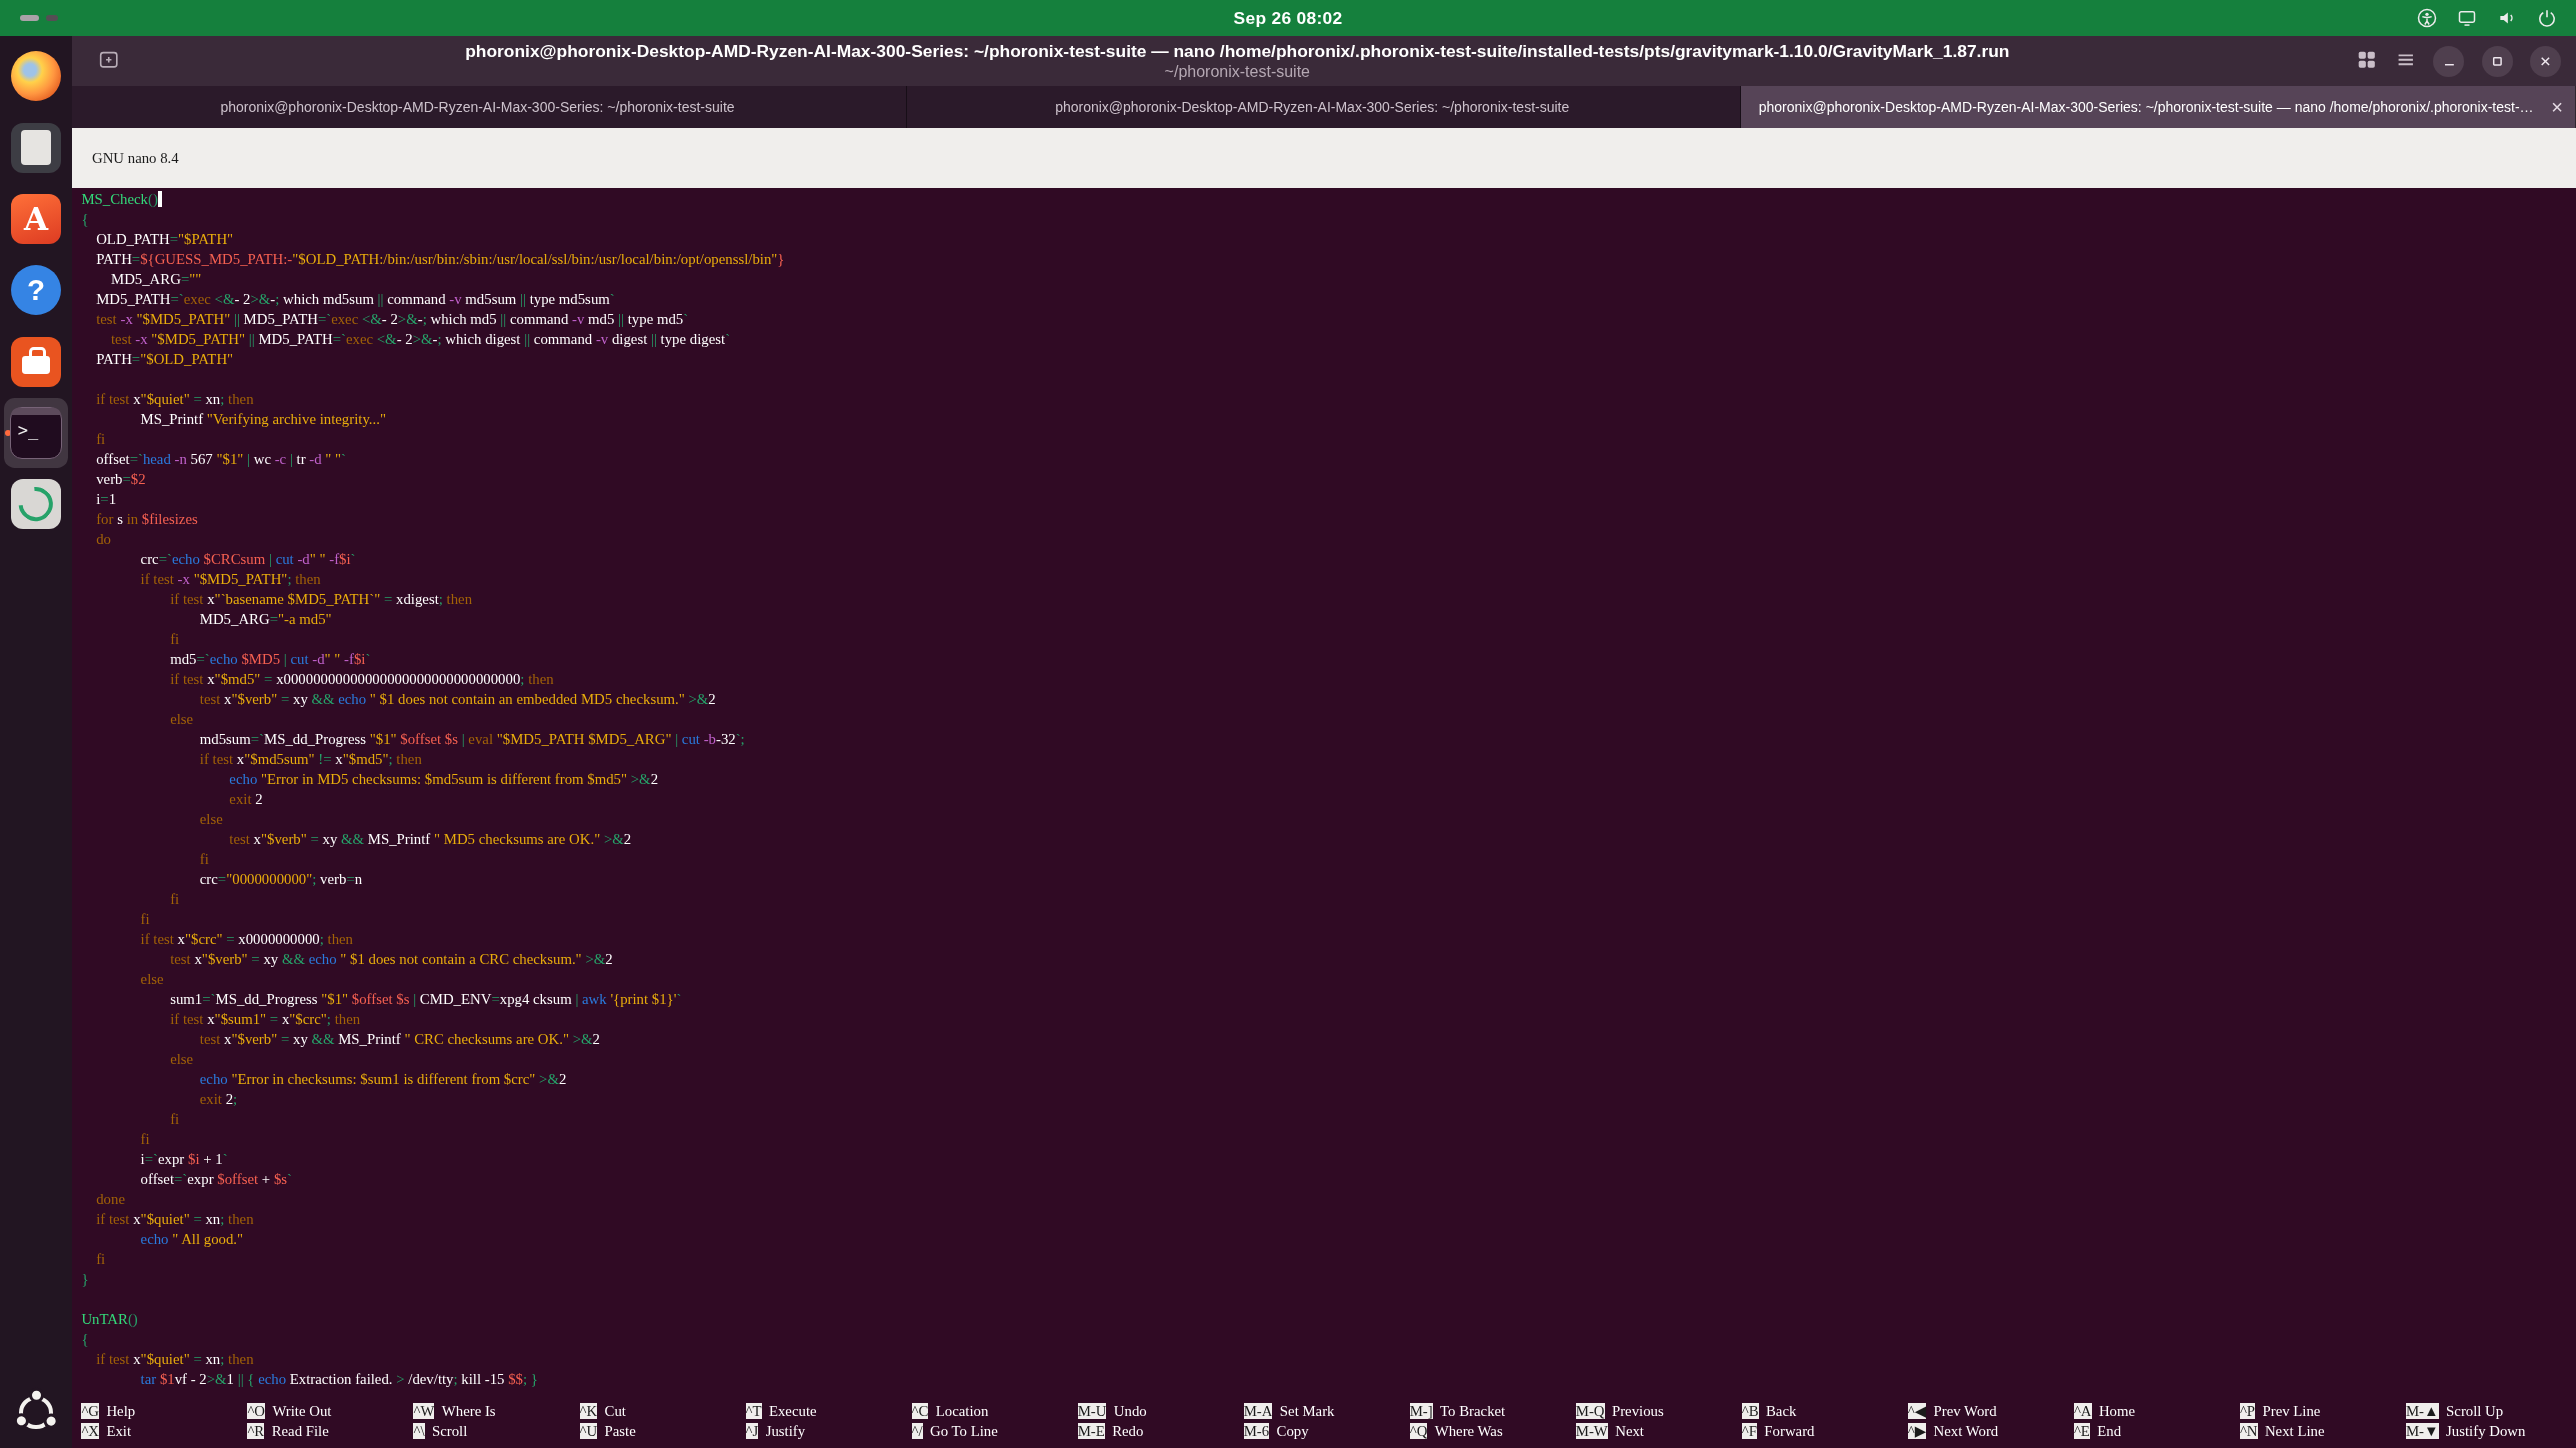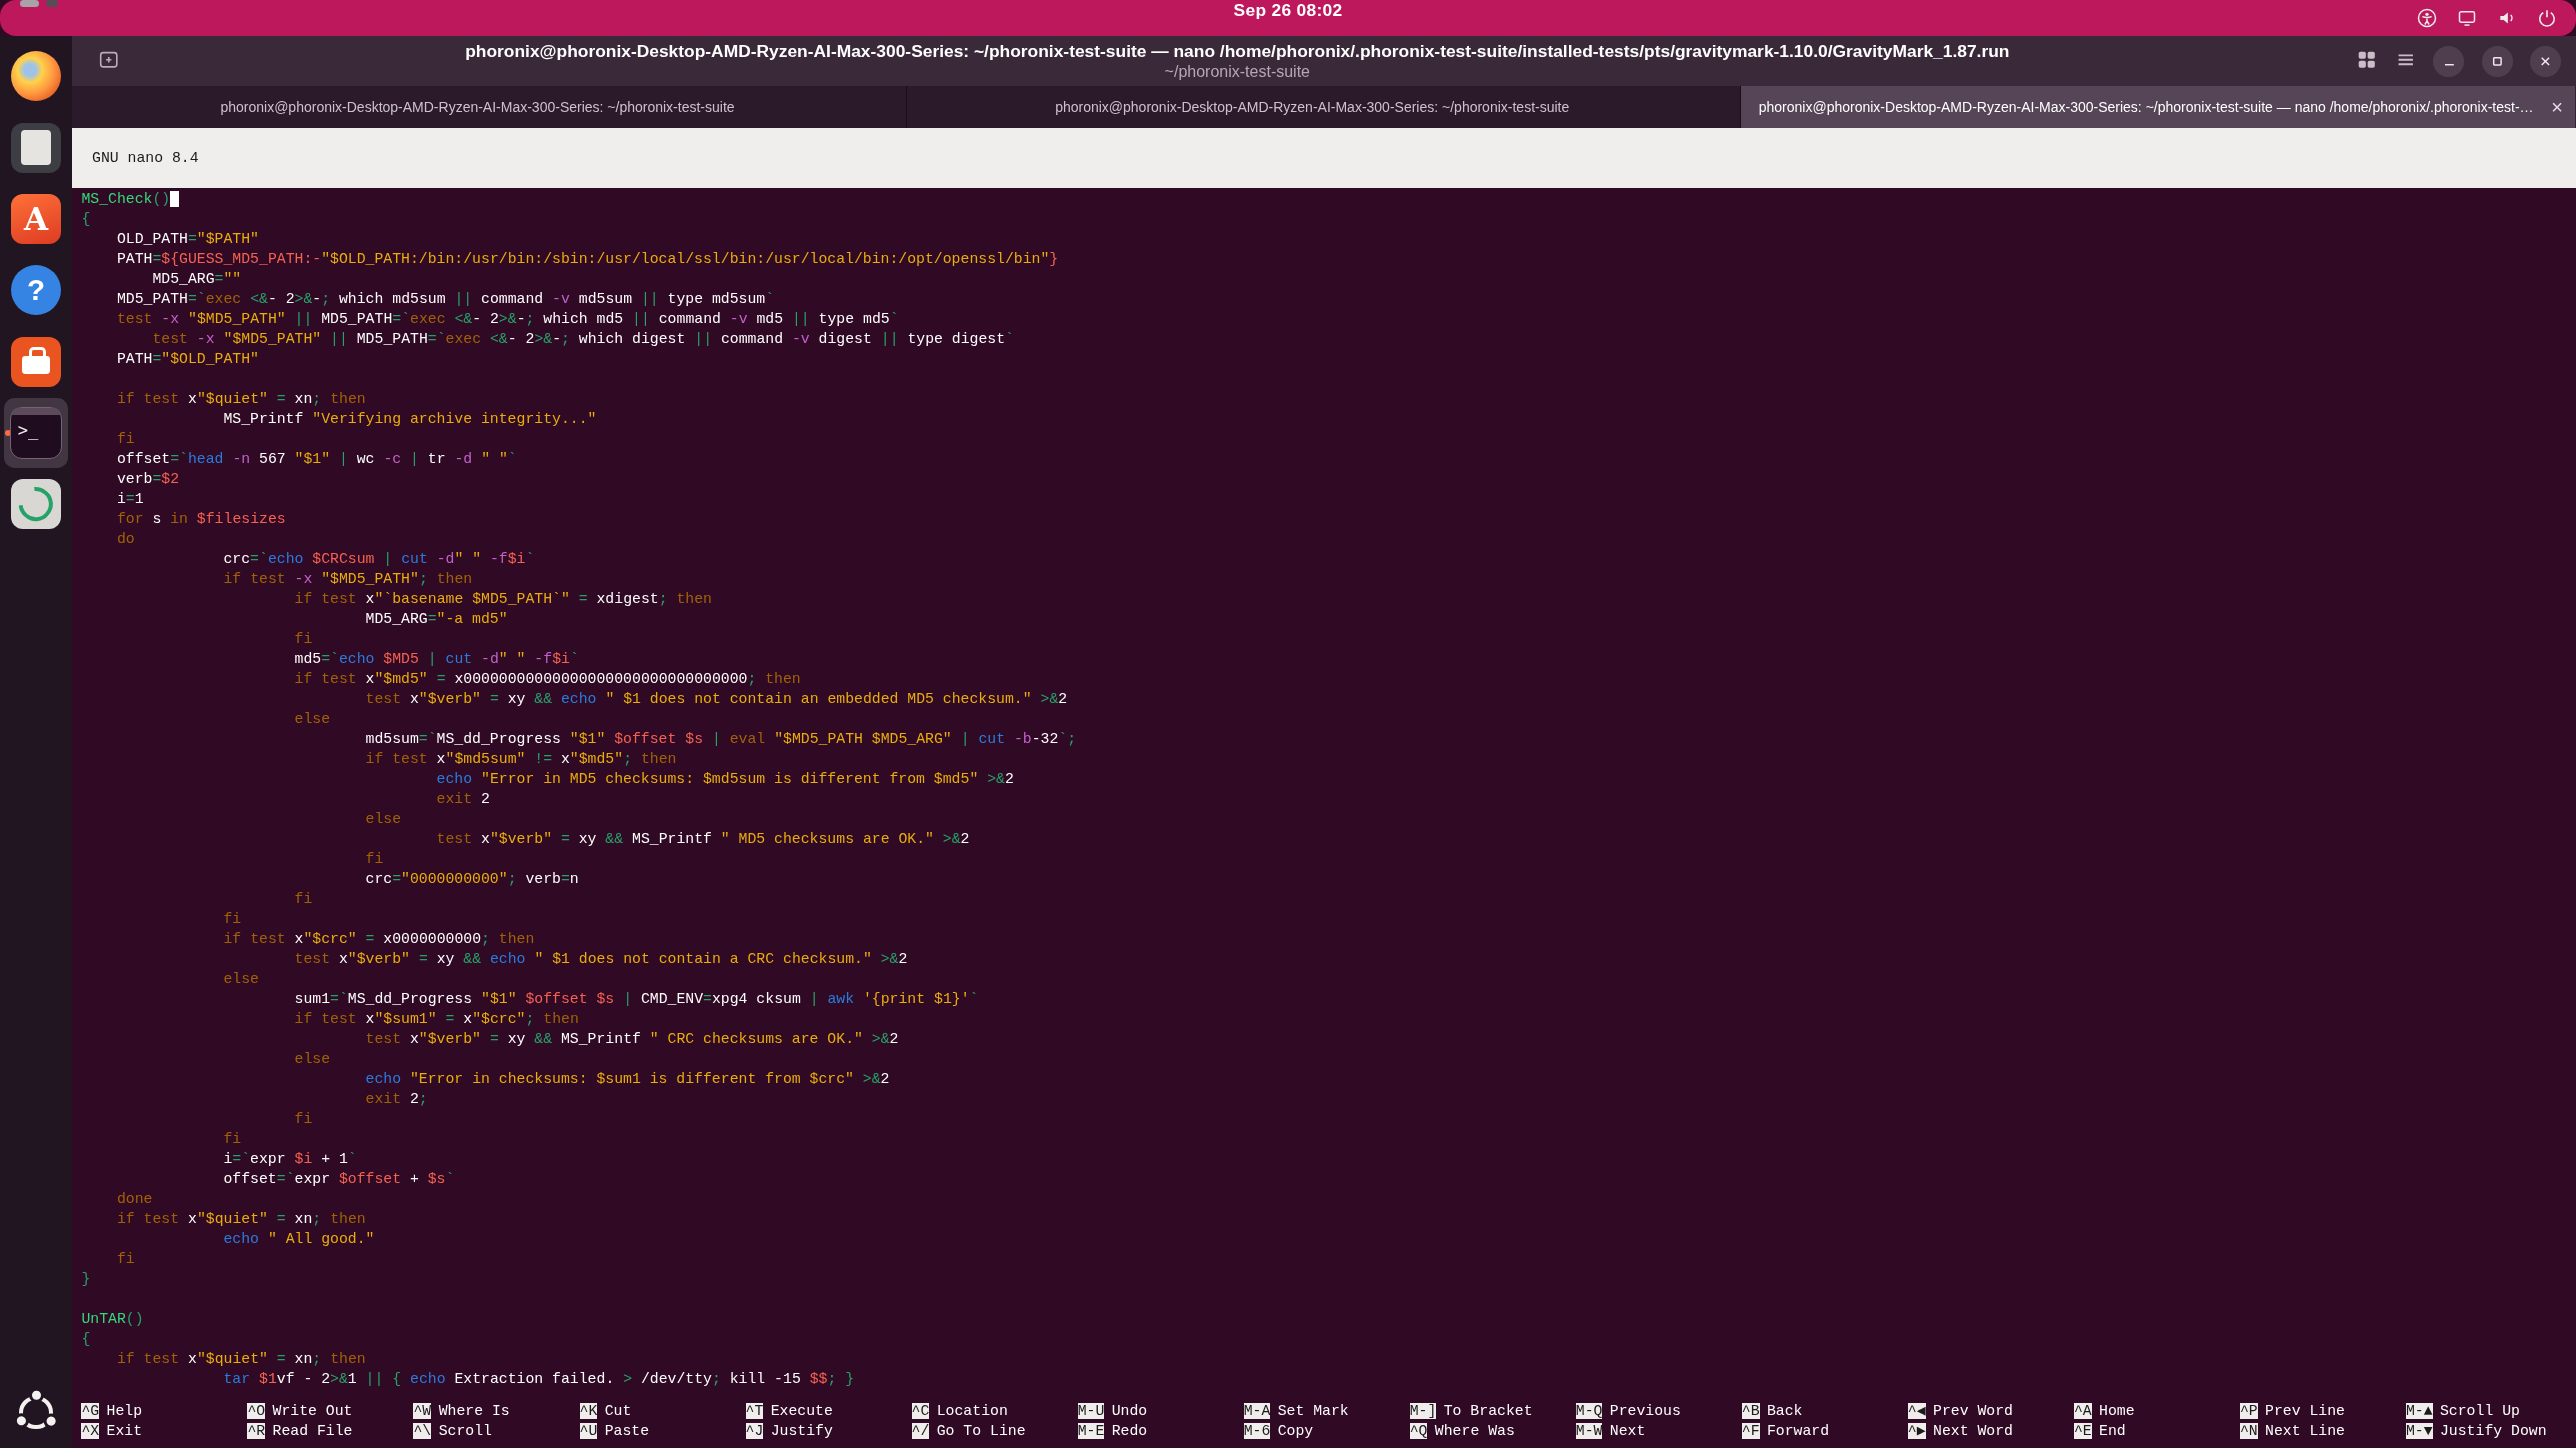--- a/index.html
+++ b/index.html
@@ -1,20 +1,20 @@
 <!DOCTYPE html>
 <html style="font-size:10.7px"><head>
 <meta charset="utf-8">
 <style>
   html,body{margin:0;padding:0;background:#300a24;}
   body{width:2576px;height:1449px;overflow:hidden;font-family:"Liberation Sans",sans-serif;}
   .screen{width:100%;height:100%;display:flex;flex-direction:column;}
 
   
-  .topbar{flex:0 0 36px;background:#be185d;position:relative;display:flex;align-items:flex-start;color:#fff;border-radius:16px;}
+  .topbar{flex:0 0 36px;background:#15803d;position:relative;display:flex;align-items:center;color:#fff;}
   .ws-pills{display:flex;gap:6.7px;margin-left:20px;align-items:center;}
   .ws-pills span{display:block;height:6.7px;border-radius:4px;}
   .pill-active{width:19px;background:#a9a2a8;}
   .pill-dim{width:12px;background:#554e54;}
   .clock{position:absolute;left:50%;transform:translateX(-50%);font-size:17.4px;font-weight:700;letter-spacing:0.3px;}
   .status{position:absolute;right:19px;top:0;height:36px;display:flex;align-items:center;gap:20px;}
   .sicon svg{display:block;}
 
   
   .main{flex:1;display:flex;min-height:0;}
@@ -57,21 +57,21 @@
   .ctl{opacity:.9;}
   .ctl-circle{width:31px;height:31px;border-radius:50%;background:#4f3f4e;display:flex;align-items:center;justify-content:center;}
 
   .tabbar{flex:0 0 42px;background:#2b1a2a;display:flex;}
   .tab{flex:1;min-width:0;display:flex;align-items:center;justify-content:center;position:relative;border-right:0.7px solid rgba(0,0,0,.45);color:#cdc2cc;font-size:14px;padding:0 40px 0 17.4px;}
   .tab .lab{white-space:nowrap;overflow:hidden;text-overflow:ellipsis;}
   .tab.active{background:#564457;color:#fff;}
   .tab .close{position:absolute;right:12px;top:50%;transform:translateY(-50%);font-size:20px;color:#e6dce5;line-height:1;}
 
   
-  .terminal{flex:1;min-height:0;background:#300a24;display:flex;flex-direction:column;font-family:Liberation Mono, monospace;font-size:14.8px;line-height:20px;color:#fff;}
+  .terminal{flex:1;min-height:0;background:#300a24;display:flex;flex-direction:column;font-family:Liberation Serif, serif;font-size:14.8px;line-height:20px;color:#fff;}
   .nano-title{flex:0 0 20px;background:#f0eeec;color:#1b1b1b;position:relative;white-space:pre;}
   .nano-title .app{position:absolute;left:20px;}
   .nano-title .path{position:absolute;left:50%;transform:translateX(-50%);}
   .code{flex:1;min-height:0;overflow:hidden;padding:1.3px 0 0 9.4px;white-space:pre;}
   .ln{height:20px;}
   .cursor{background:#ffffff;color:#300a24;}
   .c-kw{color:#a16207;}
   .c-fn{color:#33da7a;}
   .c-op{color:#26a269;}
   .c-opt{color:#c061cb;}

